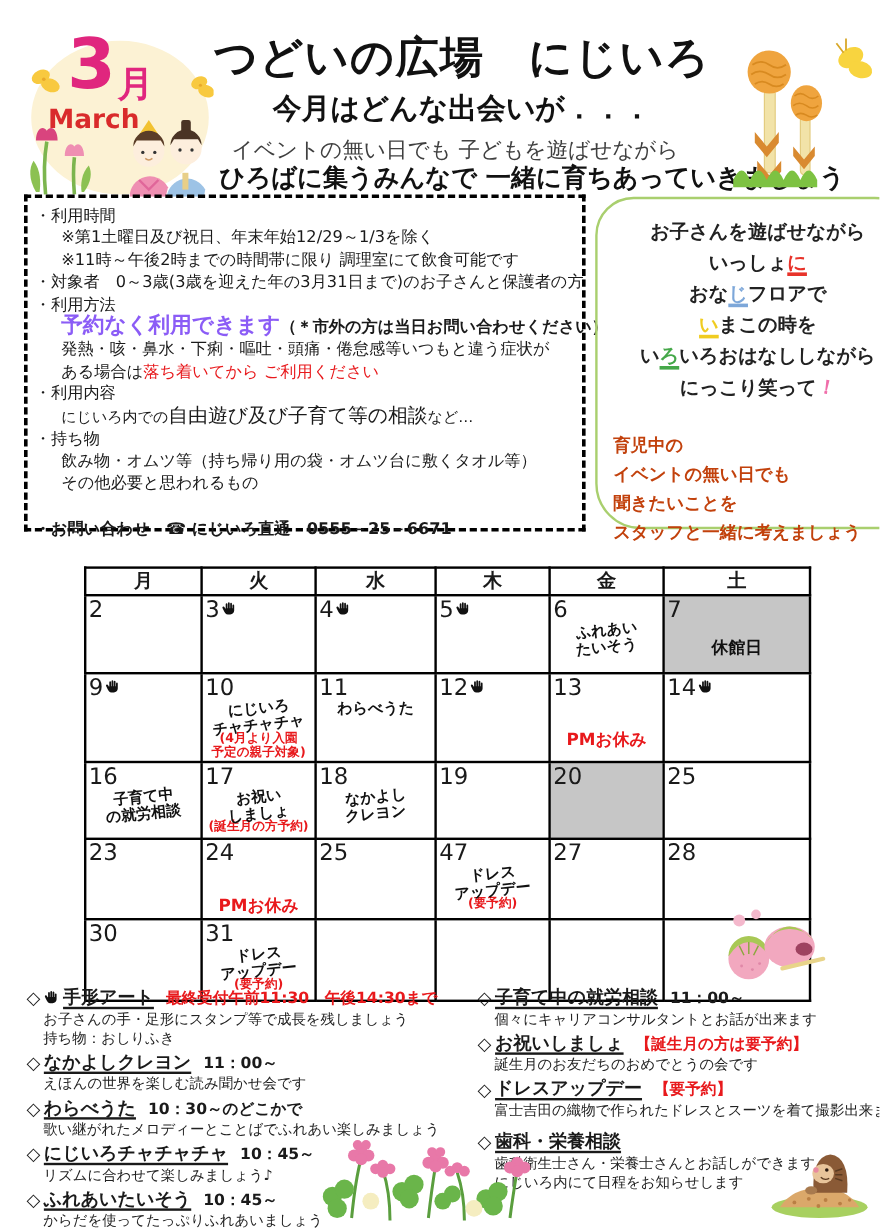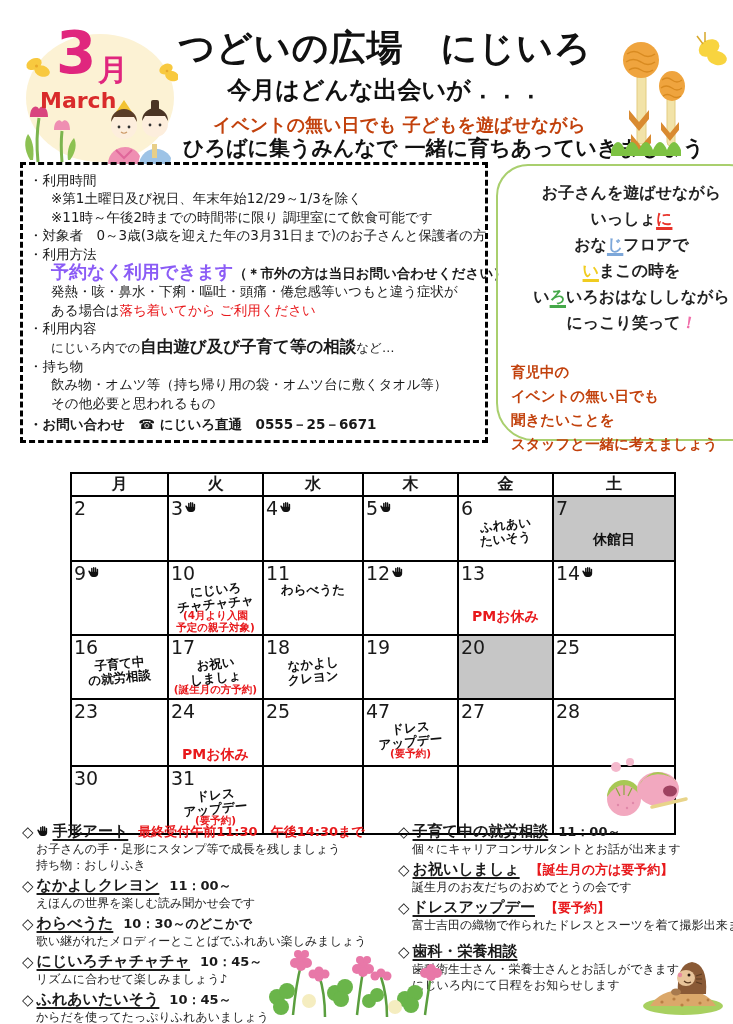--- a/index.html
+++ b/index.html
@@ -9,34 +9,34 @@
   
   .month-badge{position:absolute;left:20px;top:22px;width:158px;height:142px;}
   .month-badge svg{position:absolute;left:0;top:0;}
   .m-num{position:absolute;left:36px;top:2px;font-size:58px;font-weight:800;color:#e0267e;line-height:1;}
   .m-tsuki{position:absolute;left:78px;top:28px;font-size:30px;font-weight:800;color:#e0267e;}
   .m-en{position:absolute;left:20px;top:66px;font-size:22px;font-weight:700;color:#d92b2b;}
   .page-title{position:absolute;left:160px;top:24px;width:450px;text-align:center;
               font-size:36px;font-weight:800;letter-spacing:1px;color:#111;}
   .page-subtitle{position:absolute;left:160px;top:74px;width:450px;text-align:center;
               font-size:24px;font-weight:700;color:#111;}
-  .tagline1{position:absolute;left:193px;top:113px;font-size:18px;font-weight:700;color:#c2410c;margin-left:20px;}
+  .tagline1{position:absolute;left:193px;top:113px;font-size:18px;font-weight:400;color:#404040;}
   .tagline2{position:absolute;left:183px;top:134px;font-size:21px;font-weight:700;color:#111;}
   .hdr-decor{position:absolute;left:593px;top:22px;}
 
   
   .info-box{position:absolute;left:20px;top:162px;width:468px;height:281px;
             border:3px dashed #000;box-sizing:border-box;padding:6px 6px;}
   .info-line{font-size:13.5px;line-height:18.4px;white-space:nowrap;font-weight:500;}
   .info-line.ind1{margin-left:22px;}
-  .info-line:last-child{margin-top:3px;}
+  .info-line:last-child{margin-top:20px;}
   .seg-red{color:#e8191c;}
   .seg-red-big{color:#8b5cf6;font-weight:800;font-size:18px;}
   .seg-bold{font-weight:800;}
-  .seg-big{font-size:16.5px;font-weight:700;}
+  .seg-big{font-size:16.5px;font-weight:400;}
   .seg-small{font-size:12.5px;}
 
   
   .bubble{position:absolute;left:496px;top:164px;width:271px;height:277px;box-sizing:border-box;
           border:2.5px solid #a9cf6e;border-radius:32px 38px 32px 38px;padding:14px 8px 0 8px;}
   .b-line{text-align:center;font-size:16px;line-height:26px;font-weight:700;color:#222;white-space:nowrap;}
   .hl{font-weight:800;text-decoration:underline;text-decoration-thickness:2.5px;text-underline-offset:3px;}
   .hl-red{color:#e8332a;}
   .hl-blue{color:#7da7d9;}
   .hl-yellow{color:#f0cc20;}

